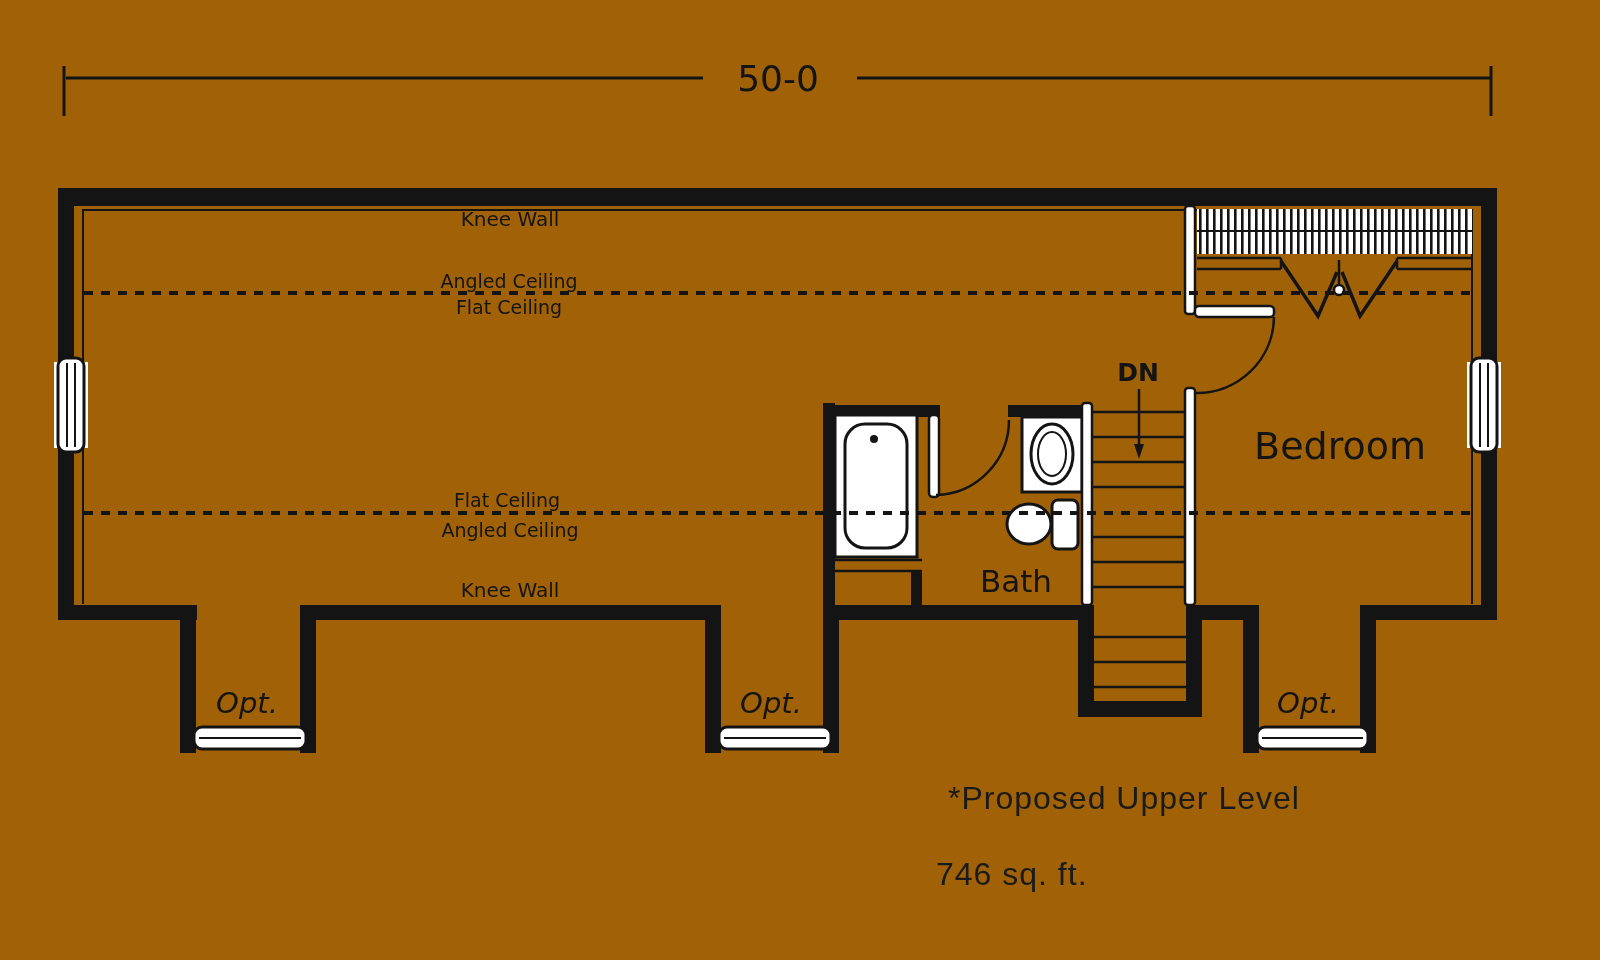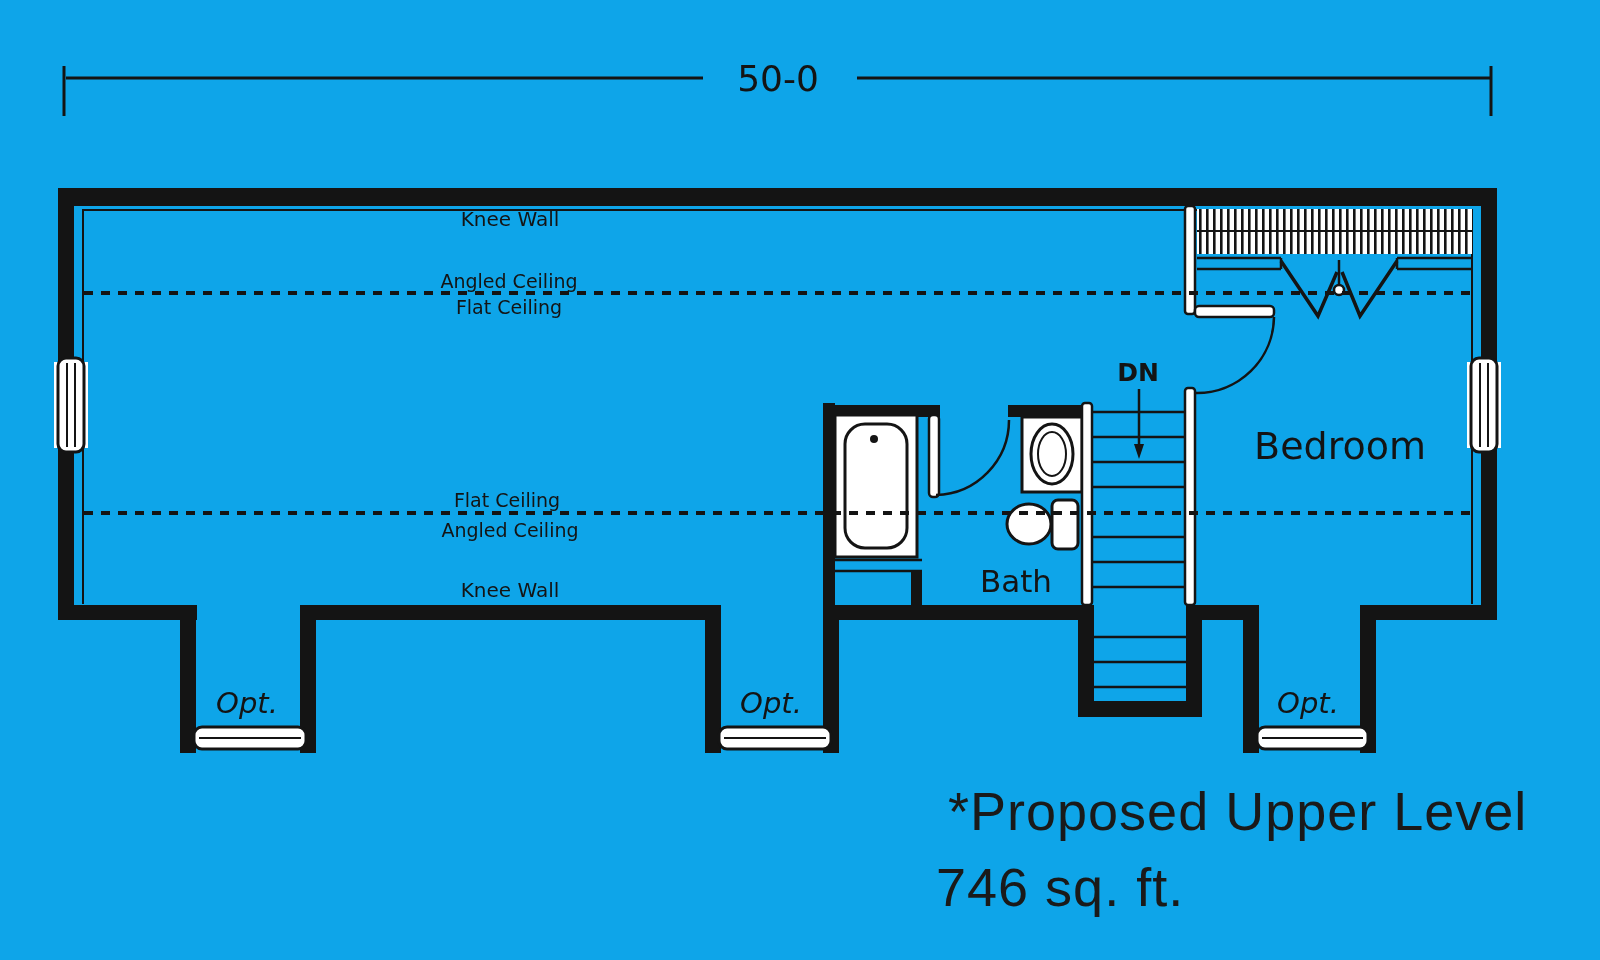--- a/index.html
+++ b/index.html
@@ -1,39 +1,39 @@
 <!DOCTYPE html>
 <html><head>
 <meta charset="utf-8">
 <style>
   html, body { margin: 0; padding: 0; background: #ffffff; }
   #canvas {
     position: relative;
     width: 1600px;
     height: 960px;
-    background: #0ea5e9;
+    background: #a16207;
     overflow: hidden;
   }
   svg { position: absolute; left: 0; top: 0; }
   .lbl {
     font-family: "DejaVu Sans", sans-serif;
     fill: #141414;
   }
   .lbl-sm  { font-size: 19px; }
   .lbl-knee { font-size: 20px; }
   .lbl-dim { font-size: 36px; }
   .lbl-dn  { font-size: 25px; font-weight: bold; }
   .lbl-room { font-size: 38px; }
   .lbl-bath { font-size: 31px; }
   .lbl-opt { font-size: 29px; font-style: italic; }
   .footer-text {
     position: absolute;
     font-family: "Liberation Sans", sans-serif;
     color: #1a1a1a;
-    font-size: 54px;
+    font-size: 32px;
     letter-spacing: 1px;
     white-space: nowrap;
   }
   #footer-line1 { left: 948px; top: 780px; }
   #footer-line2 { left: 936px; top: 856px; }
 </style>
 </head>
 <body>
 
 <div id="canvas">

